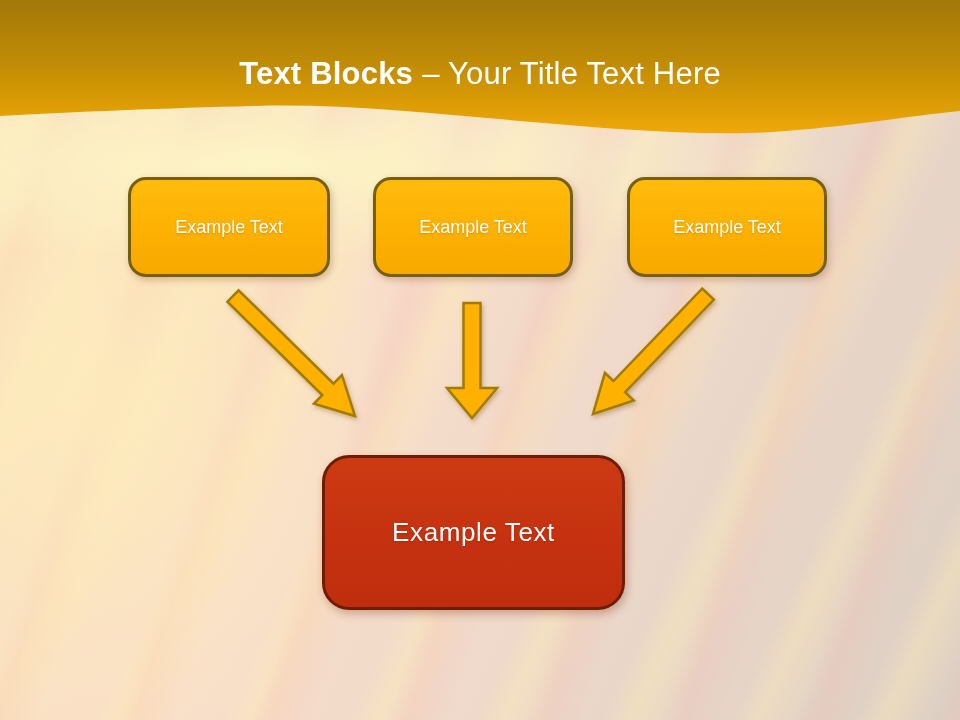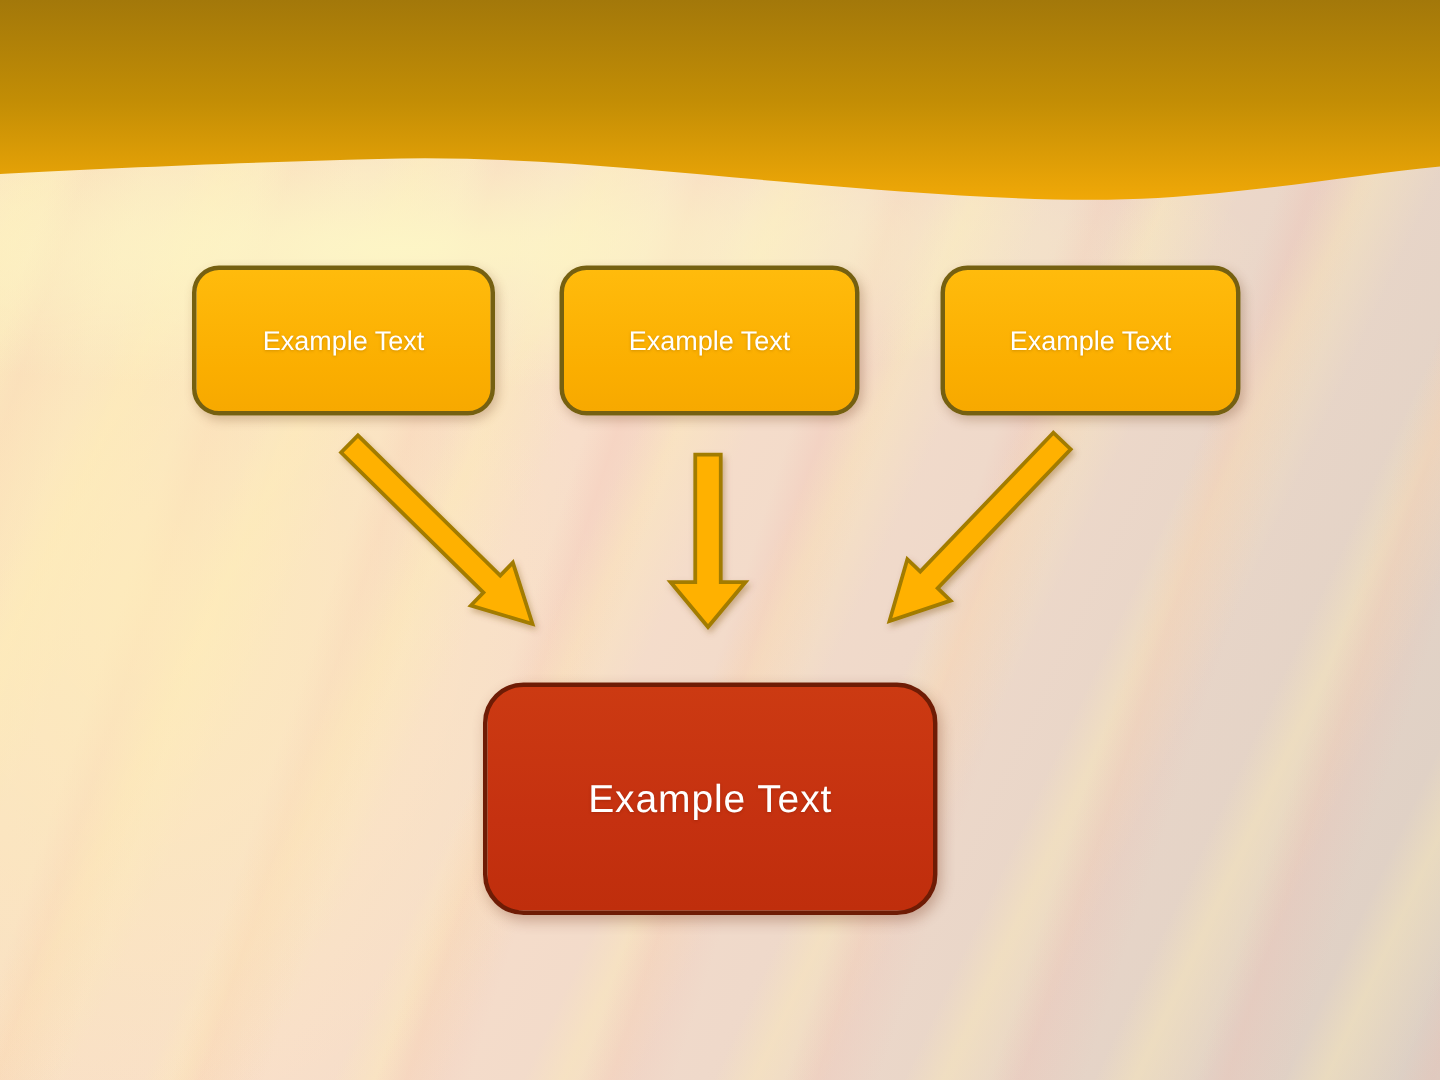--- a/index.html
+++ b/index.html
@@ -53,20 +53,23 @@
     <defs>
       <linearGradient id="hdrGrad" x1="0" y1="0" x2="0" y2="1">
         <stop offset="0" stop-color="#a3780a"></stop>
         <stop offset="0.5" stop-color="#c28d05"></stop>
         <stop offset="1" stop-color="#f0a807"></stop>
       </linearGradient>
     </defs>
     <path d="M0,0 H960 V111 C908,116 848,127 772,132 C700,136 610,129 520,121 C430,113 335,103 252,106 C170,108 72,112 0,116 Z" fill="url(#hdrGrad)"></path>
   </svg>
 
+  <div class="title">
+    <span class="bold">Text Blocks</span><span class="reg">– Your Title Text Here</span>
+  </div>
 
   <div class="tbox b1">
     <span>Example Text</span>
   </div>
   <div class="tbox b2">
     <span>Example Text</span>
   </div>
   <div class="tbox b3">
     <span>Example Text</span>
   </div>

